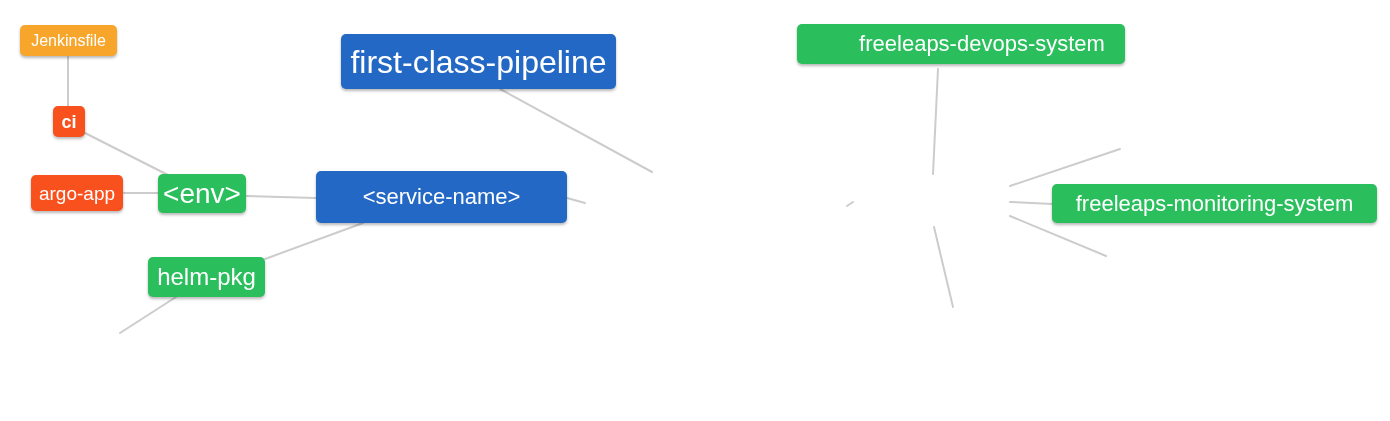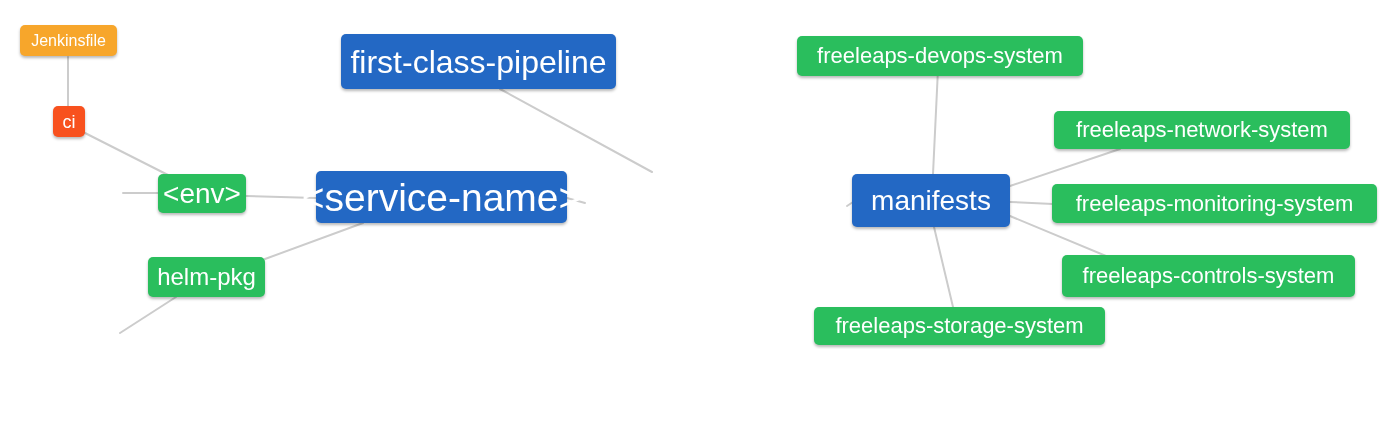--- a/index.html
+++ b/index.html
@@ -16,30 +16,30 @@
     color:var(--c-text);border-radius:5px;white-space:nowrap;cursor:pointer;
     box-shadow:0 2px 3px rgba(0,0,0,0.28);line-height:1;user-select:none;
   }
   .lvl-root{background:var(--c-root);border-radius:6px;}
   .lvl-1{background:var(--c-l1);}
   .lvl-2{background:var(--c-l2);}
   .lvl-3{background:var(--c-l3);}
   .lvl-4{background:var(--c-l4);}
   
   .n-jenkinsfile{left:20px;top:25px;width:97px;height:31px;font-size:16px;}
-  .n-ci{left:53px;top:106px;width:32px;height:31px;font-size:18px;}
+  .n-ci{left:53px;top:106px;width:32px;height:31px;font-size:18px;font-weight:bold;}
   .n-argo{left:31px;top:175px;width:92px;height:36px;font-size:19px;}
   .n-env{left:158px;top:174px;width:88px;height:39px;font-size:28px;}
   .n-helm{left:148px;top:257px;width:117px;height:40px;font-size:24px;text-align:right;}
   .n-values{left:8px;top:333px;width:169px;height:32px;font-size:19px;}
   .n-pipeline{left:313px;top:34px;width:275px;height:55px;font-size:32px;margin-left:28px;}
-  .n-service{left:316px;top:171px;width:251px;height:52px;font-size:39px;}
+  .n-service{left:316px;top:171px;width:251px;height:52px;font-size:22px;}
   .n-ops{left:584px;top:171px;width:263px;height:69px;font-size:37px;}
   .n-manifests{left:852px;top:174px;width:158px;height:53px;font-size:28px;}
-  .n-devops{left:797px;top:36px;width:286px;height:40px;font-size:22px;}
+  .n-devops{left:797px;top:24px;width:286px;height:40px;font-size:22px;padding-left:42px;}
   .n-network{left:1054px;top:111px;width:296px;height:38px;font-size:22px;}
   .n-monitoring{left:1052px;top:184px;width:325px;height:39px;font-size:22px;}
   .n-controls{left:1062px;top:255px;width:293px;height:42px;font-size:22px;}
   .n-storage{left:814px;top:307px;width:291px;height:38px;font-size:22px;}
 </style>
 </head>
 <body>
 
 <div class="canvas">
 
@@ -55,24 +55,21 @@
     <line class="edge" x1="847" y1="206" x2="853" y2="202"></line>
     <line class="edge" x1="938" y1="69" x2="933" y2="174"></line>
     <line class="edge" x1="1010" y1="186" x2="1120" y2="149"></line>
     <line class="edge" x1="1010" y1="202" x2="1053" y2="204"></line>
     <line class="edge" x1="1010" y1="216" x2="1106" y2="256"></line>
     <line class="edge" x1="934" y1="227" x2="953" y2="307"></line>
   </svg>
 
   <div class="node lvl-4 n-jenkinsfile">Jenkinsfile</div>
   <div class="node lvl-3 n-ci">ci</div>
+  <div class="node lvl-3 n-argo">argo-app</div>
   <div class="node lvl-2 n-env">&lt;env&gt;</div>
   <div class="node lvl-2 n-helm">helm-pkg</div>
   <div class="node lvl-1 n-pipeline">first-class-pipeline</div>
   <div class="node lvl-1 n-service">&lt;service-name&gt;</div>
-  <div class="node lvl-1 n-manifests">manifests</div>
   <div class="node lvl-2 n-devops">freeleaps-devops-system</div>
-  <div class="node lvl-2 n-network">freeleaps-network-system</div>
   <div class="node lvl-2 n-monitoring">freeleaps-monitoring-system</div>
-  <div class="node lvl-2 n-controls">freeleaps-controls-system</div>
-  <div class="node lvl-2 n-storage">freeleaps-storage-system</div>
 
 </div>
 
 </body></html>

